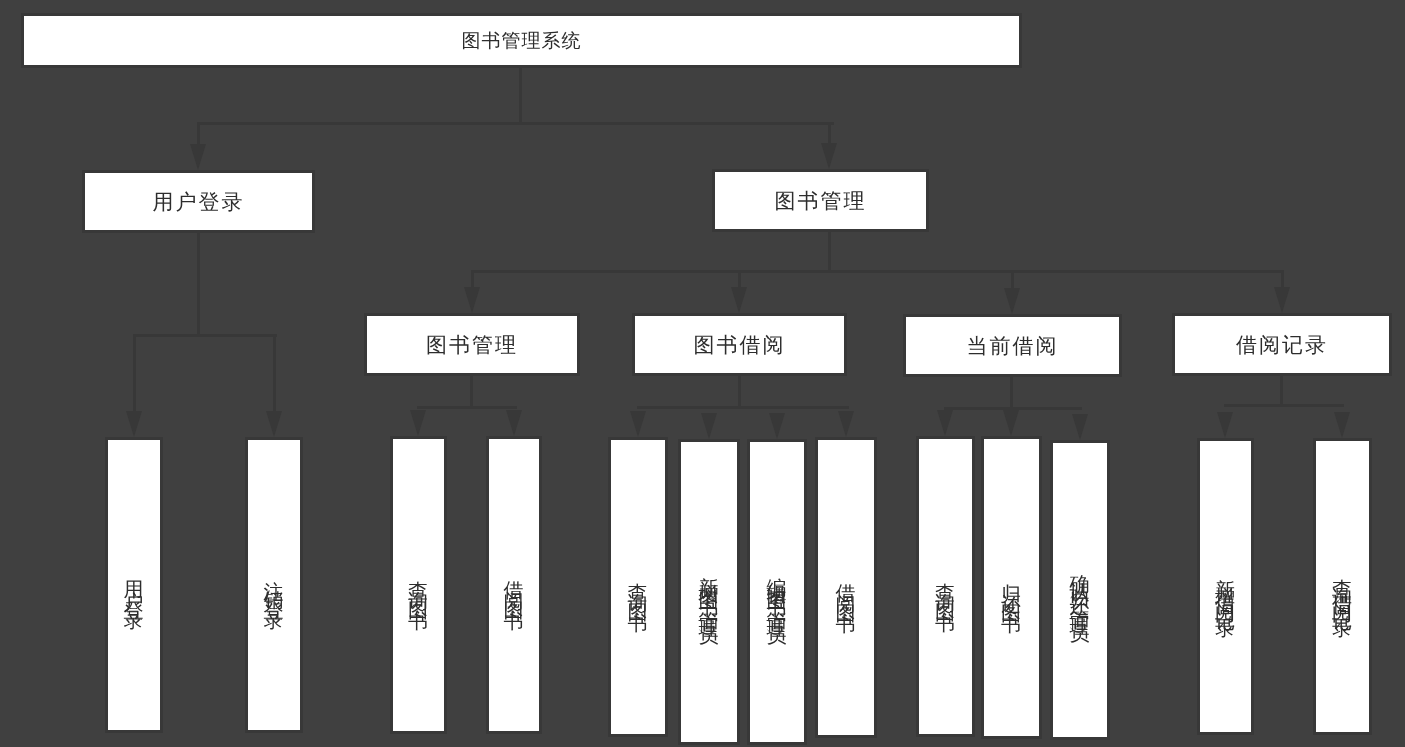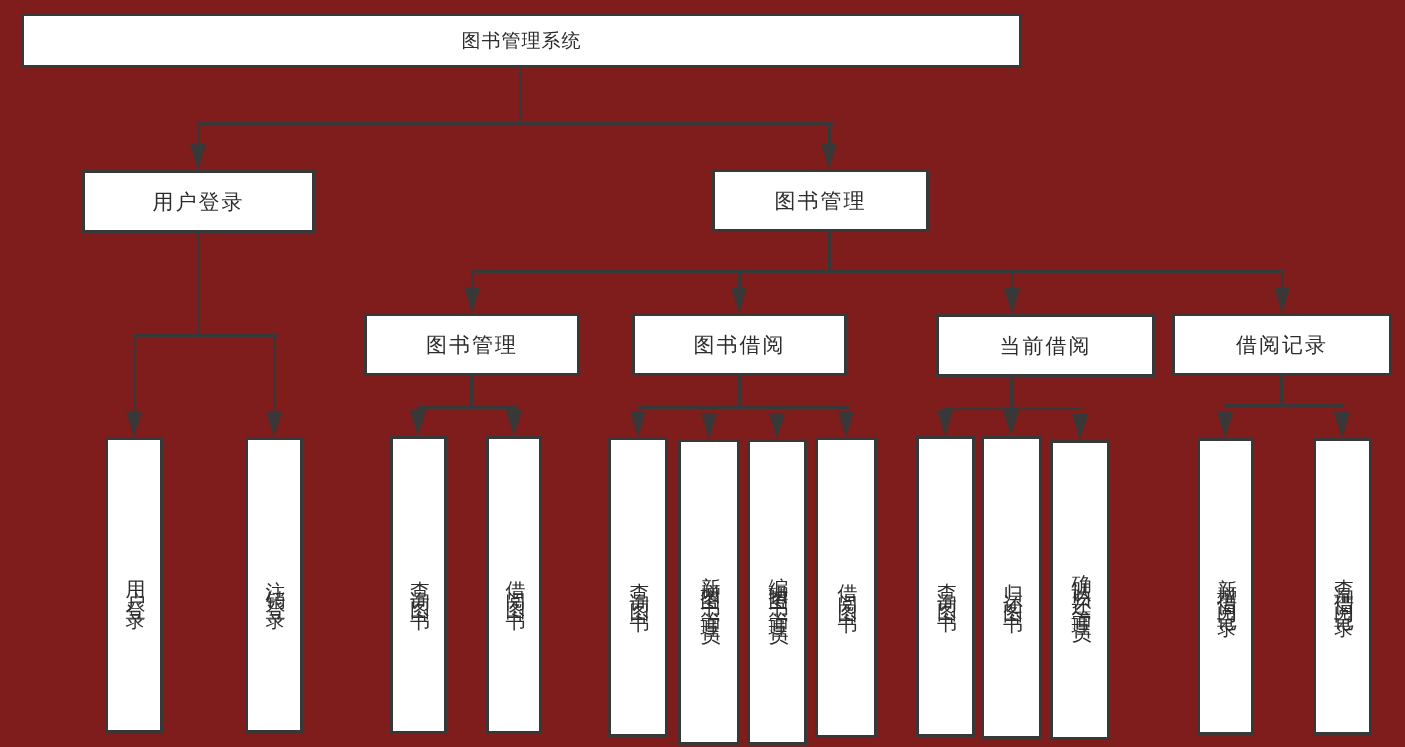--- a/index.html
+++ b/index.html
@@ -1,18 +1,18 @@
 <!DOCTYPE html>
 <html><head>
 <meta charset="utf-8">
 <style>
   html,body{margin:0;padding:0;background:#ffffff;}
   .canvas{
-    position:relative;width:1405px;height:747px;background:#7f1d1d;overflow:hidden;
-    font-family:Liberation Mono, monospace;color:#2d2d2d;
+    position:relative;width:1405px;height:747px;background:#404040;overflow:hidden;
+    font-family:Liberation Sans, sans-serif;color:#2d2d2d;
   }
   .box{
     position:absolute;background:#ffffff;border:3px solid #383838;
     box-sizing:border-box;display:flex;align-items:center;justify-content:center;
     z-index:2;
   }
   .hlabel{font-size:21px;letter-spacing:2px;white-space:nowrap;}
   .rootlabel{font-size:19px;letter-spacing:1px;}
   .vlabel{
     writing-mode:vertical-rl;text-orientation:mixed;
@@ -45,21 +45,21 @@
   <div class="box" style="left:712px;top:169px;width:217px;height:63px;">
     <span class="hlabel">图书管理</span>
   </div>
 
   <div class="box" style="left:364px;top:313px;width:216px;height:63px;">
     <span class="hlabel">图书管理</span>
   </div>
   <div class="box" style="left:632px;top:313px;width:215px;height:63px;">
     <span class="hlabel">图书借阅</span>
   </div>
-  <div class="box" style="left:936px;top:314px;width:219px;height:63px;">
+  <div class="box" style="left:903px;top:314px;width:219px;height:63px;">
     <span class="hlabel">当前借阅</span>
   </div>
   <div class="box" style="left:1172px;top:313px;width:220px;height:63px;">
     <span class="hlabel">借阅记录</span>
   </div>
 
   <div class="box" style="left:105px;top:437px;width:58px;height:296px;">
     <span class="vlabel">用户登录</span>
   </div>
   <div class="box" style="left:245px;top:437px;width:58px;height:296px;">

